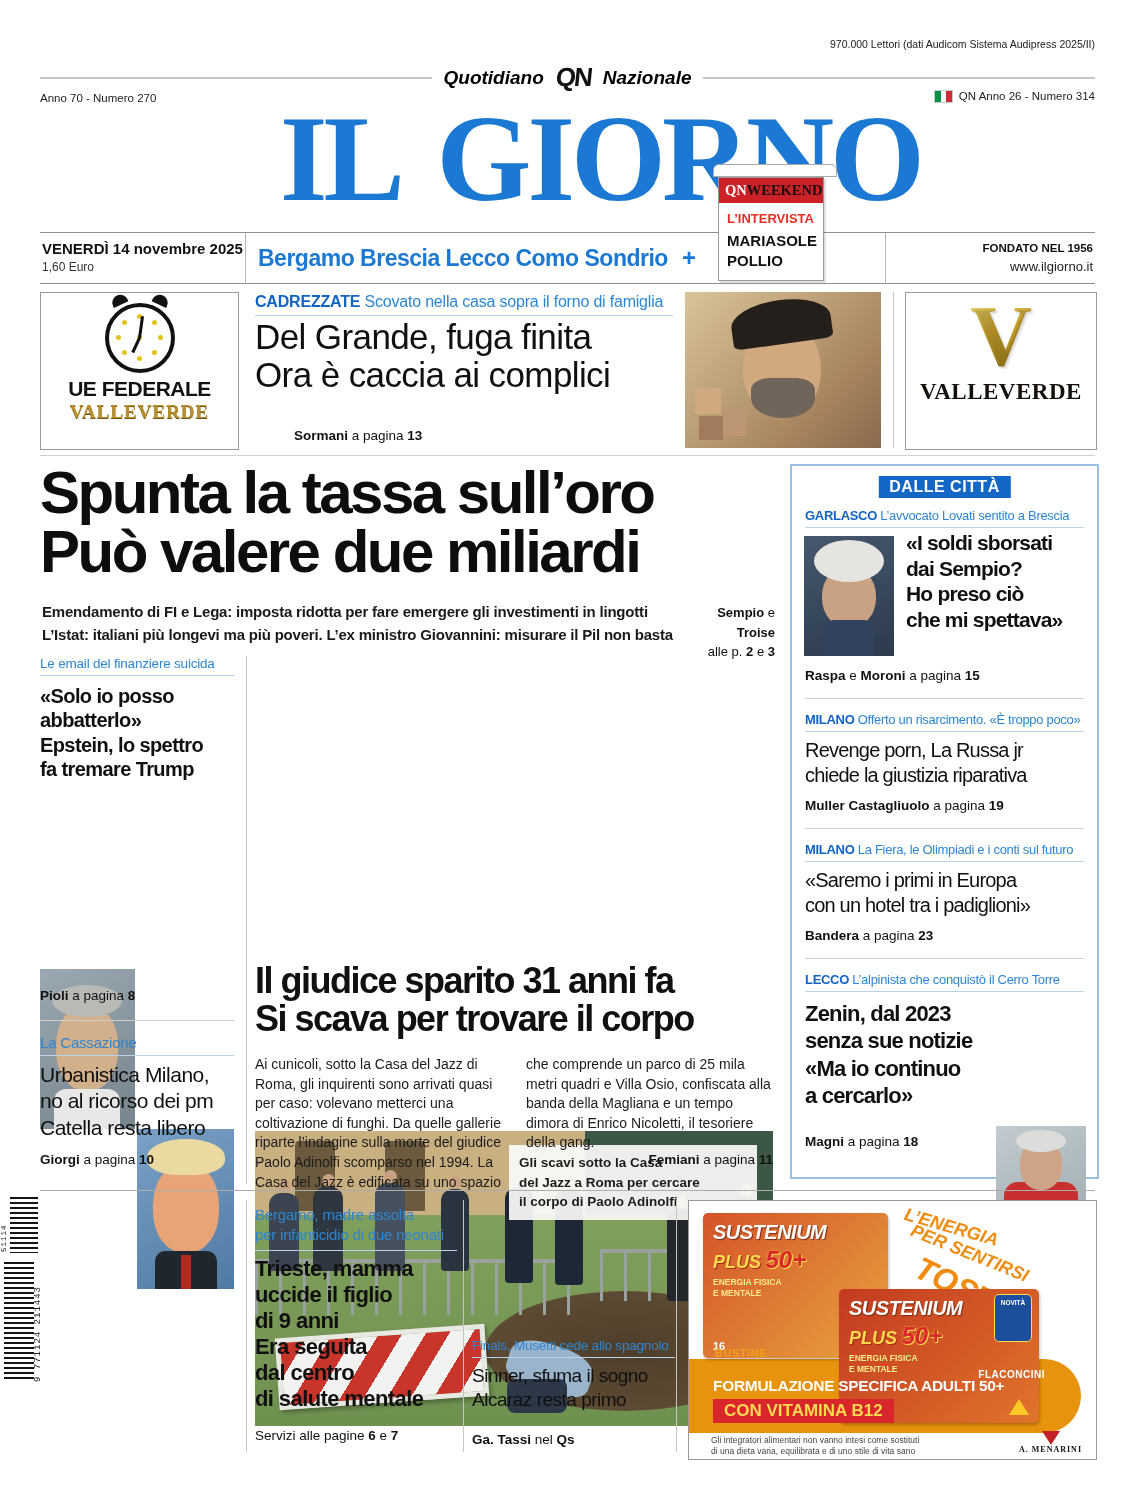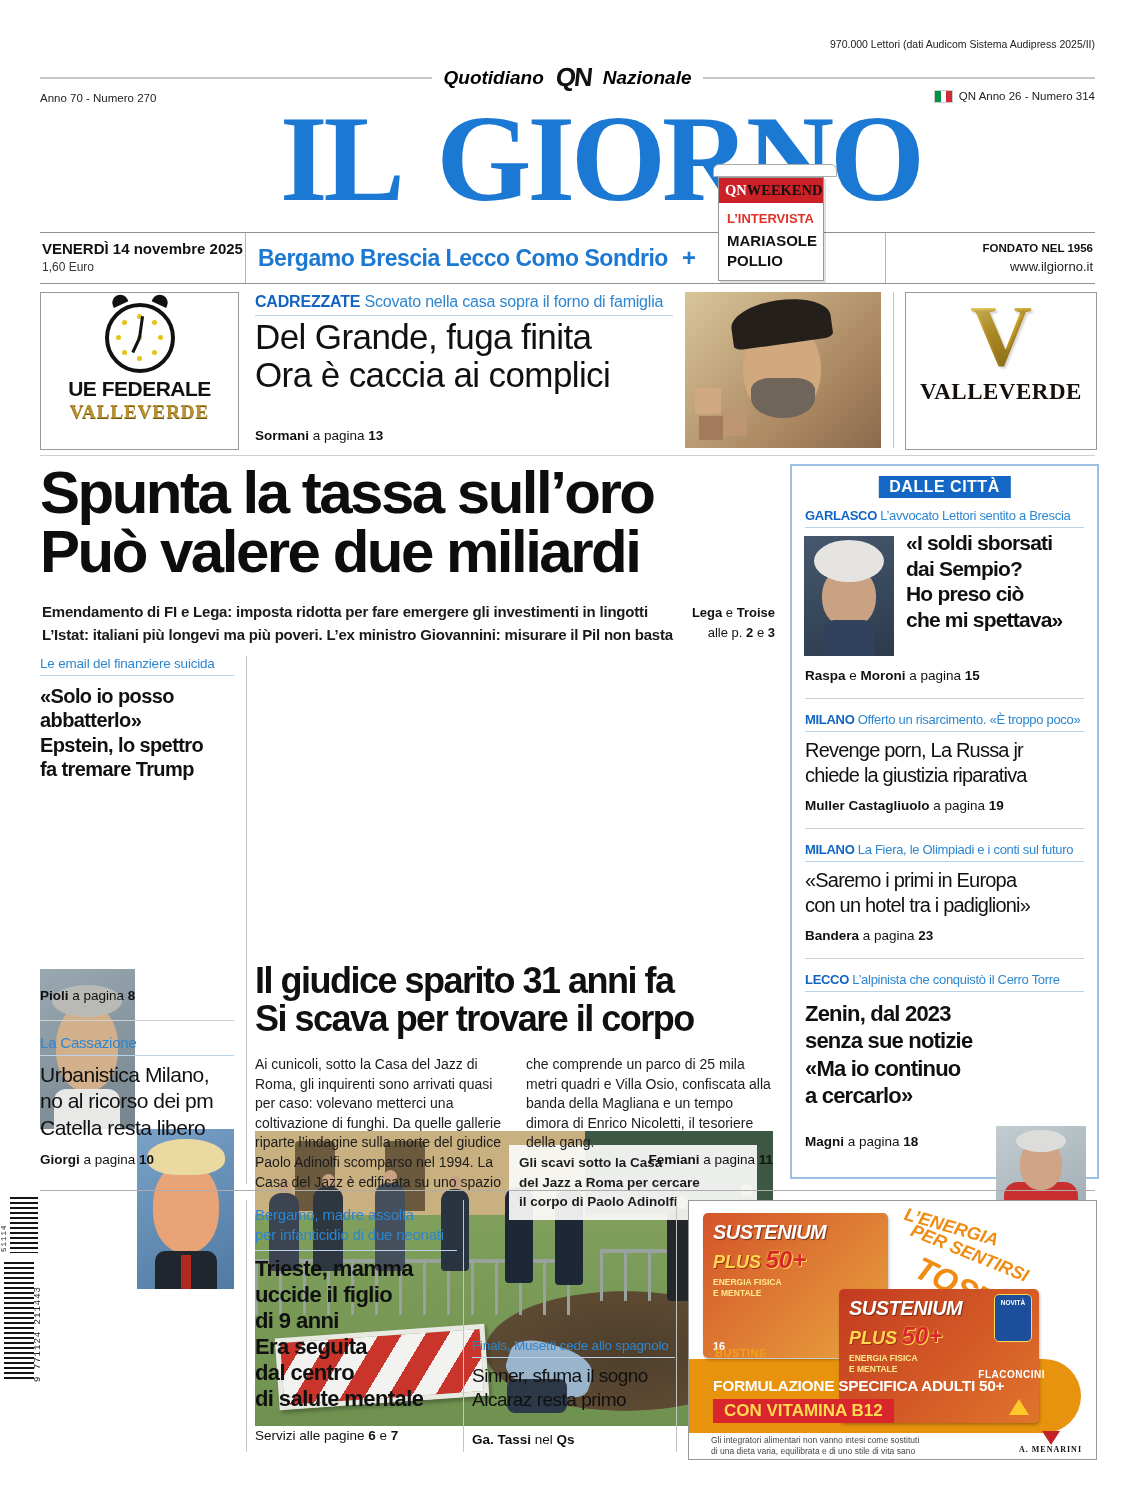--- a/index.html
+++ b/index.html
@@ -142,21 +142,21 @@
         <div class="hmin"></div>
         <div class="hhr"></div>
     </div>
     <div class="advl1">UE FEDERALE</div>
     <div class="advl2">VALLEVERDE</div>
   </div>
 
   <div class="abs kick kick-u" style="left:255px;top:293px;width:418px;font-size:16px;"><span style="font-weight: 700; color: rgb(17, 100, 194);">CADREZZATE </span><span>Scovato nella casa sopra il forno di famiglia</span></div>
   <div class="abs hl hl-r pre" style="left:255px;top:318px;width:420px;font-size:35px;">Del Grande, fuga finita
 Ora è caccia ai complici</div>
-  <div class="abs byline" style="left:255px;top:428px;"><span style="font-weight: 700;">Sormani</span><span> a pagina </span><span style="font-weight: 700;">13</span></div>
+  <div class="abs byline" style="left:255px;top:428px;"><span style="font-weight: 700; margin-left: 39px;">Sormani</span><span> a pagina </span><span style="font-weight: 700;">13</span></div>
 
   <div class="abs ph" style="left:685px;top:292px;width:196px;height:156px;background:linear-gradient(135deg,#d9c49a,#a8induced 0,#a8855e 70%,#8a6a4e);background:linear-gradient(135deg,#d9c49a,#a8855e 70%,#8a6a4e);">
     <div class="abs" style="left:58px;top:28px;width:78px;height:96px;border-radius:50% 50% 46% 46%;background:#d2a87f;"></div>
     <div class="abs" style="left:46px;top:8px;width:100px;height:44px;border-radius:50% 50% 10% 10%;background:#241f1a;transform:rotate(-8deg);"></div>
     <div class="abs" style="left:66px;top:86px;width:64px;height:40px;border-radius:30% 30% 50% 50%;background:#6f655a;"></div>
     <div class="abs" style="left:10px;top:96px;width:26px;height:26px;background:rgba(210,170,130,.9);"></div>
     <div class="abs" style="left:36px;top:118px;width:26px;height:26px;background:rgba(190,150,115,.9);"></div>
     <div class="abs" style="left:14px;top:124px;width:24px;height:24px;background:rgba(160,120,90,.9);"></div>
   </div>
   <div class="abs vline" style="left:893px;top:292px;height:156px;"></div>
@@ -165,28 +165,28 @@
     <div class="vvname">VALLEVERDE</div>
   </div>
 
   <div class="abs hairline" style="left:40px;top:455px;width:1055px;"></div>
 
   <div class="abs leadhl pre" style="left:40px;top:464px;width:740px;">Spunta la tassa sull’oro
 Può valere due miliardi</div>
   <div class="abs deck pre" style="left:42px;top:600px;width:660px;">Emendamento di FI e Lega: imposta ridotta per fare emergere gli investimenti in lingotti
 L’Istat: italiani più longevi ma più poveri. L’ex ministro Giovannini: misurare il Pil non basta</div>
   <div class="abs credit" style="left:685px;top:603px;width:90px;">
-    <div><span style="font-weight: 700;">Lega</span><span> e </span><span style="font-weight: 700;">Troise</span></div>
+    <div><span style="font-weight: 700;">Sempio</span><span> e </span><span style="font-weight: 700;">Troise</span></div>
     <div><span>alle p. </span><span style="font-weight: 700;">2</span><span> e </span><span style="font-weight: 700;">3</span></div>
   </div>
 
   <div class="abs rail">
     <div class="badge">DALLE CITTÀ</div>
 
-    <div class="railk" style="top:42px;"><span style="font-weight: 700; color: rgb(17, 100, 194);">GARLASCO </span><span>L’avvocato Lettori sentito a Brescia</span></div>
+    <div class="railk" style="top:42px;"><span style="font-weight: 700; color: rgb(17, 100, 194);">GARLASCO </span><span>L’avvocato Lovati sentito a Brescia</span></div>
     <div class="abs ph" style="left:12px;top:70px;width:90px;height:120px;background:linear-gradient(160deg,#46586e,#2c3a4c);">
       <div class="abs" style="left:18px;top:30px;width:54px;height:62px;border-radius:48%;background:#c9a284;"></div>
       <div class="abs" style="left:10px;top:4px;width:70px;height:42px;border-radius:50%;background:#e6e4e0;"></div>
       <div class="abs" style="left:20px;top:84px;width:50px;height:36px;background:#31435c;border-radius:10px 10px 0 0;"></div>
     </div>
     <div class="abs hl hl-b pre" style="left:114px;top:64px;width:180px;font-size:21px;letter-spacing:-0.8px;line-height:1.22;">«I soldi sborsati
 dai Sempio?
 Ho preso ciò
 che mi spettava»</div>
     <div class="abs byline" style="left:13px;top:202px;"><span style="font-weight: 700;">Raspa</span><span> e </span><span style="font-weight: 700;">Moroni</span><span> a pagina </span><span style="font-weight: 700;">15</span></div>

